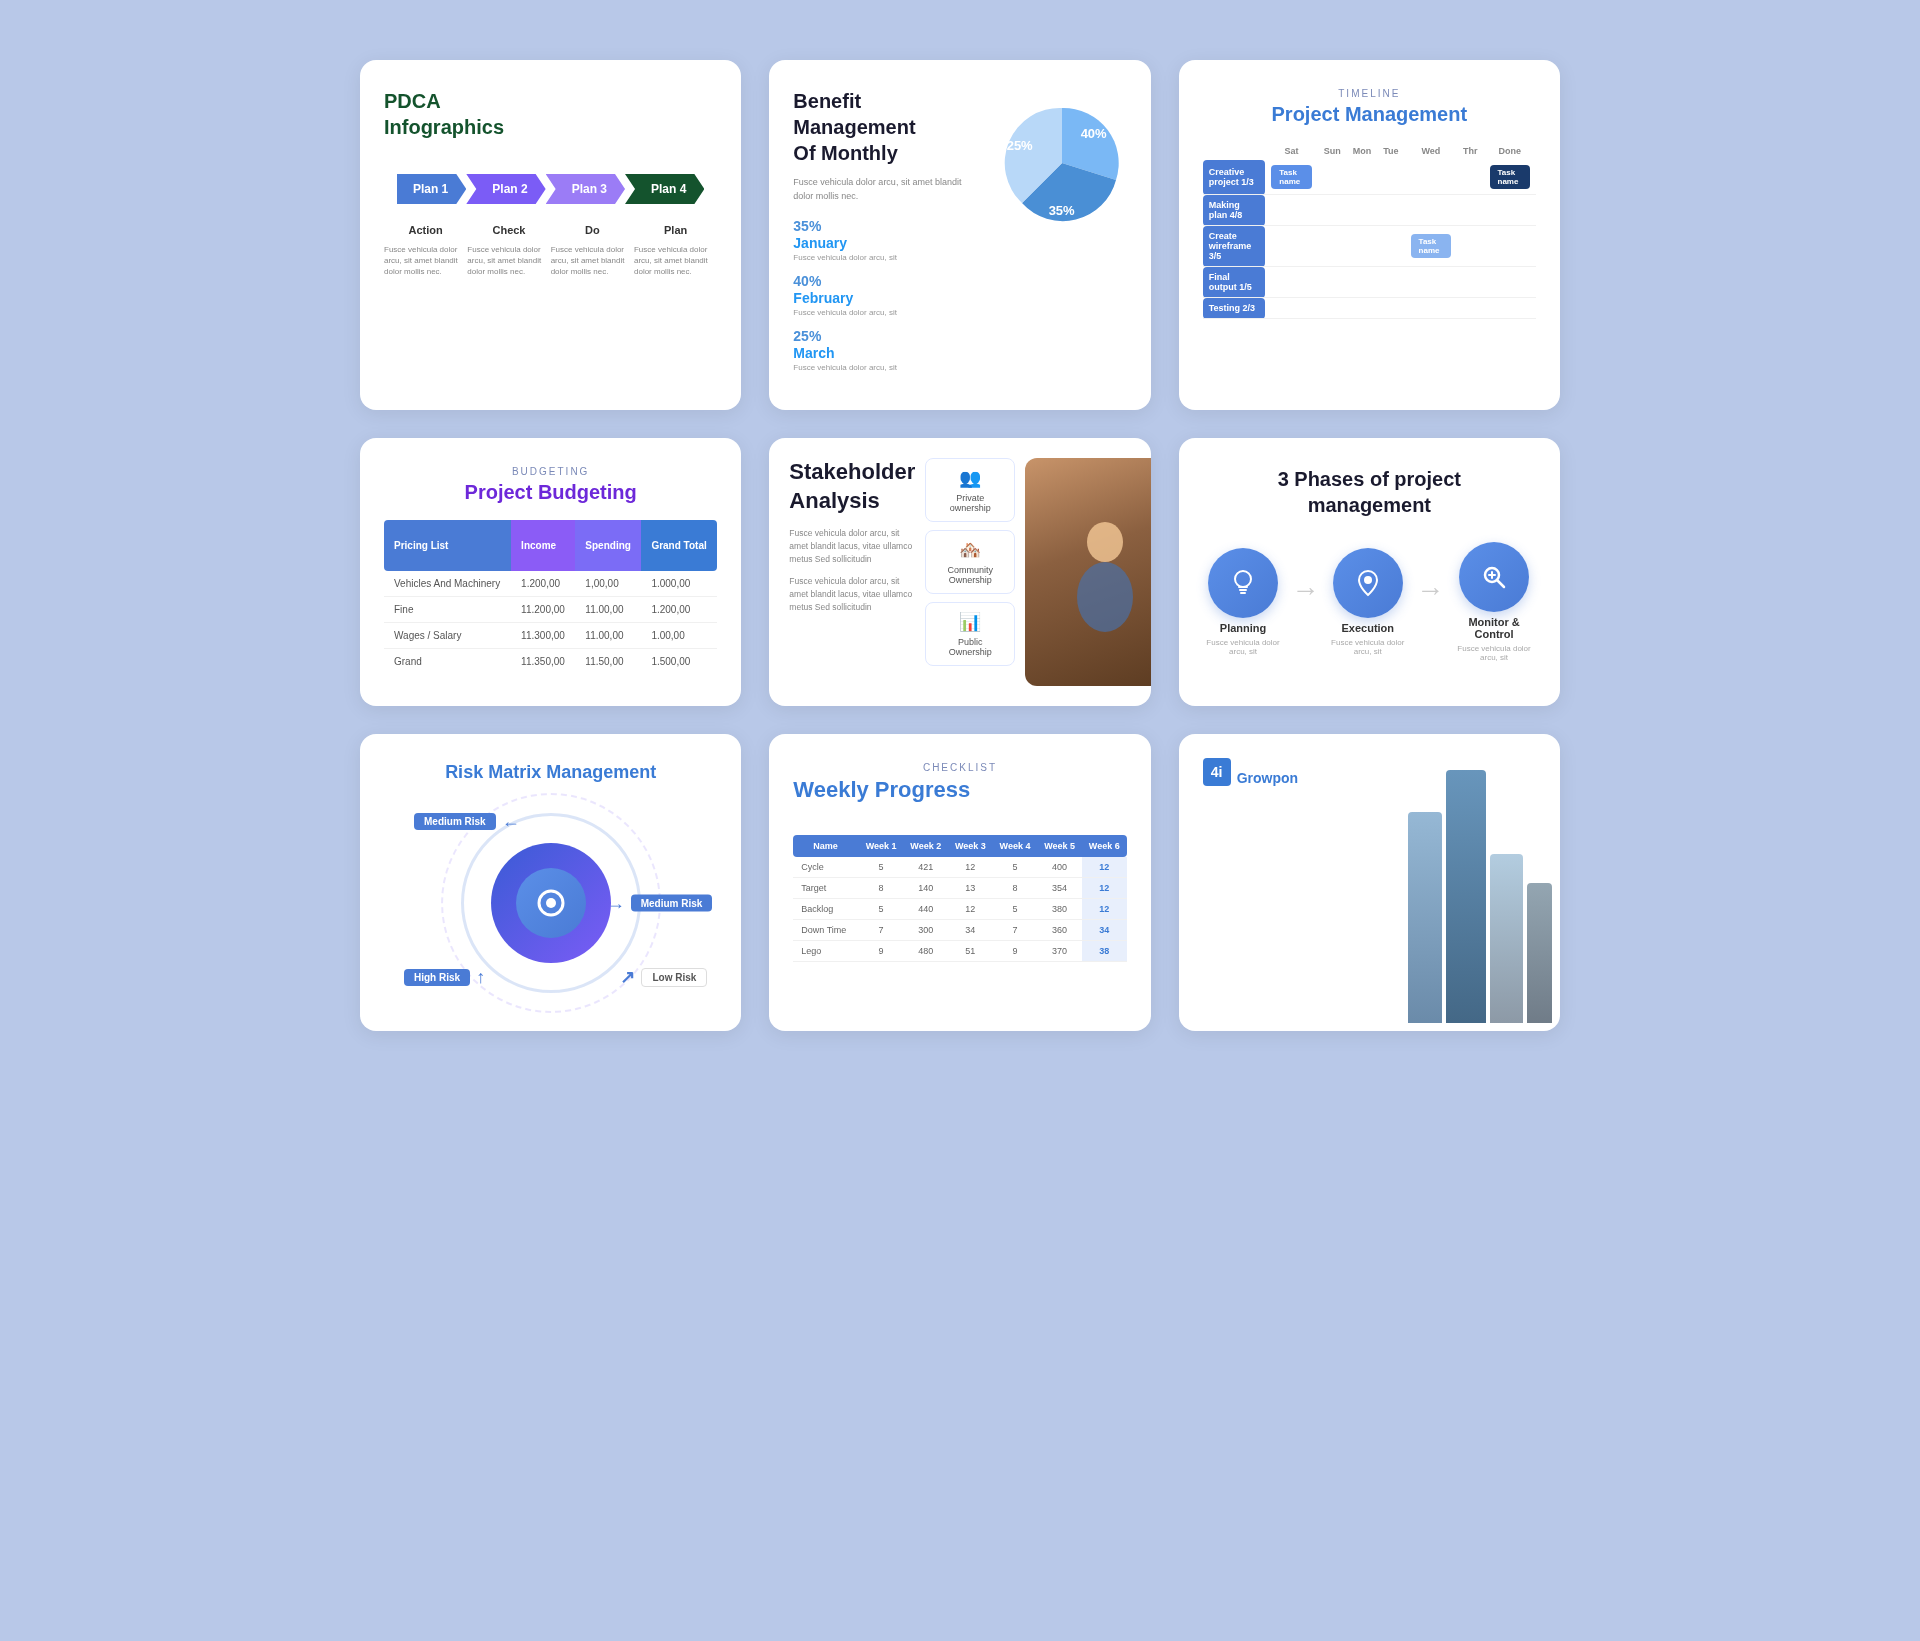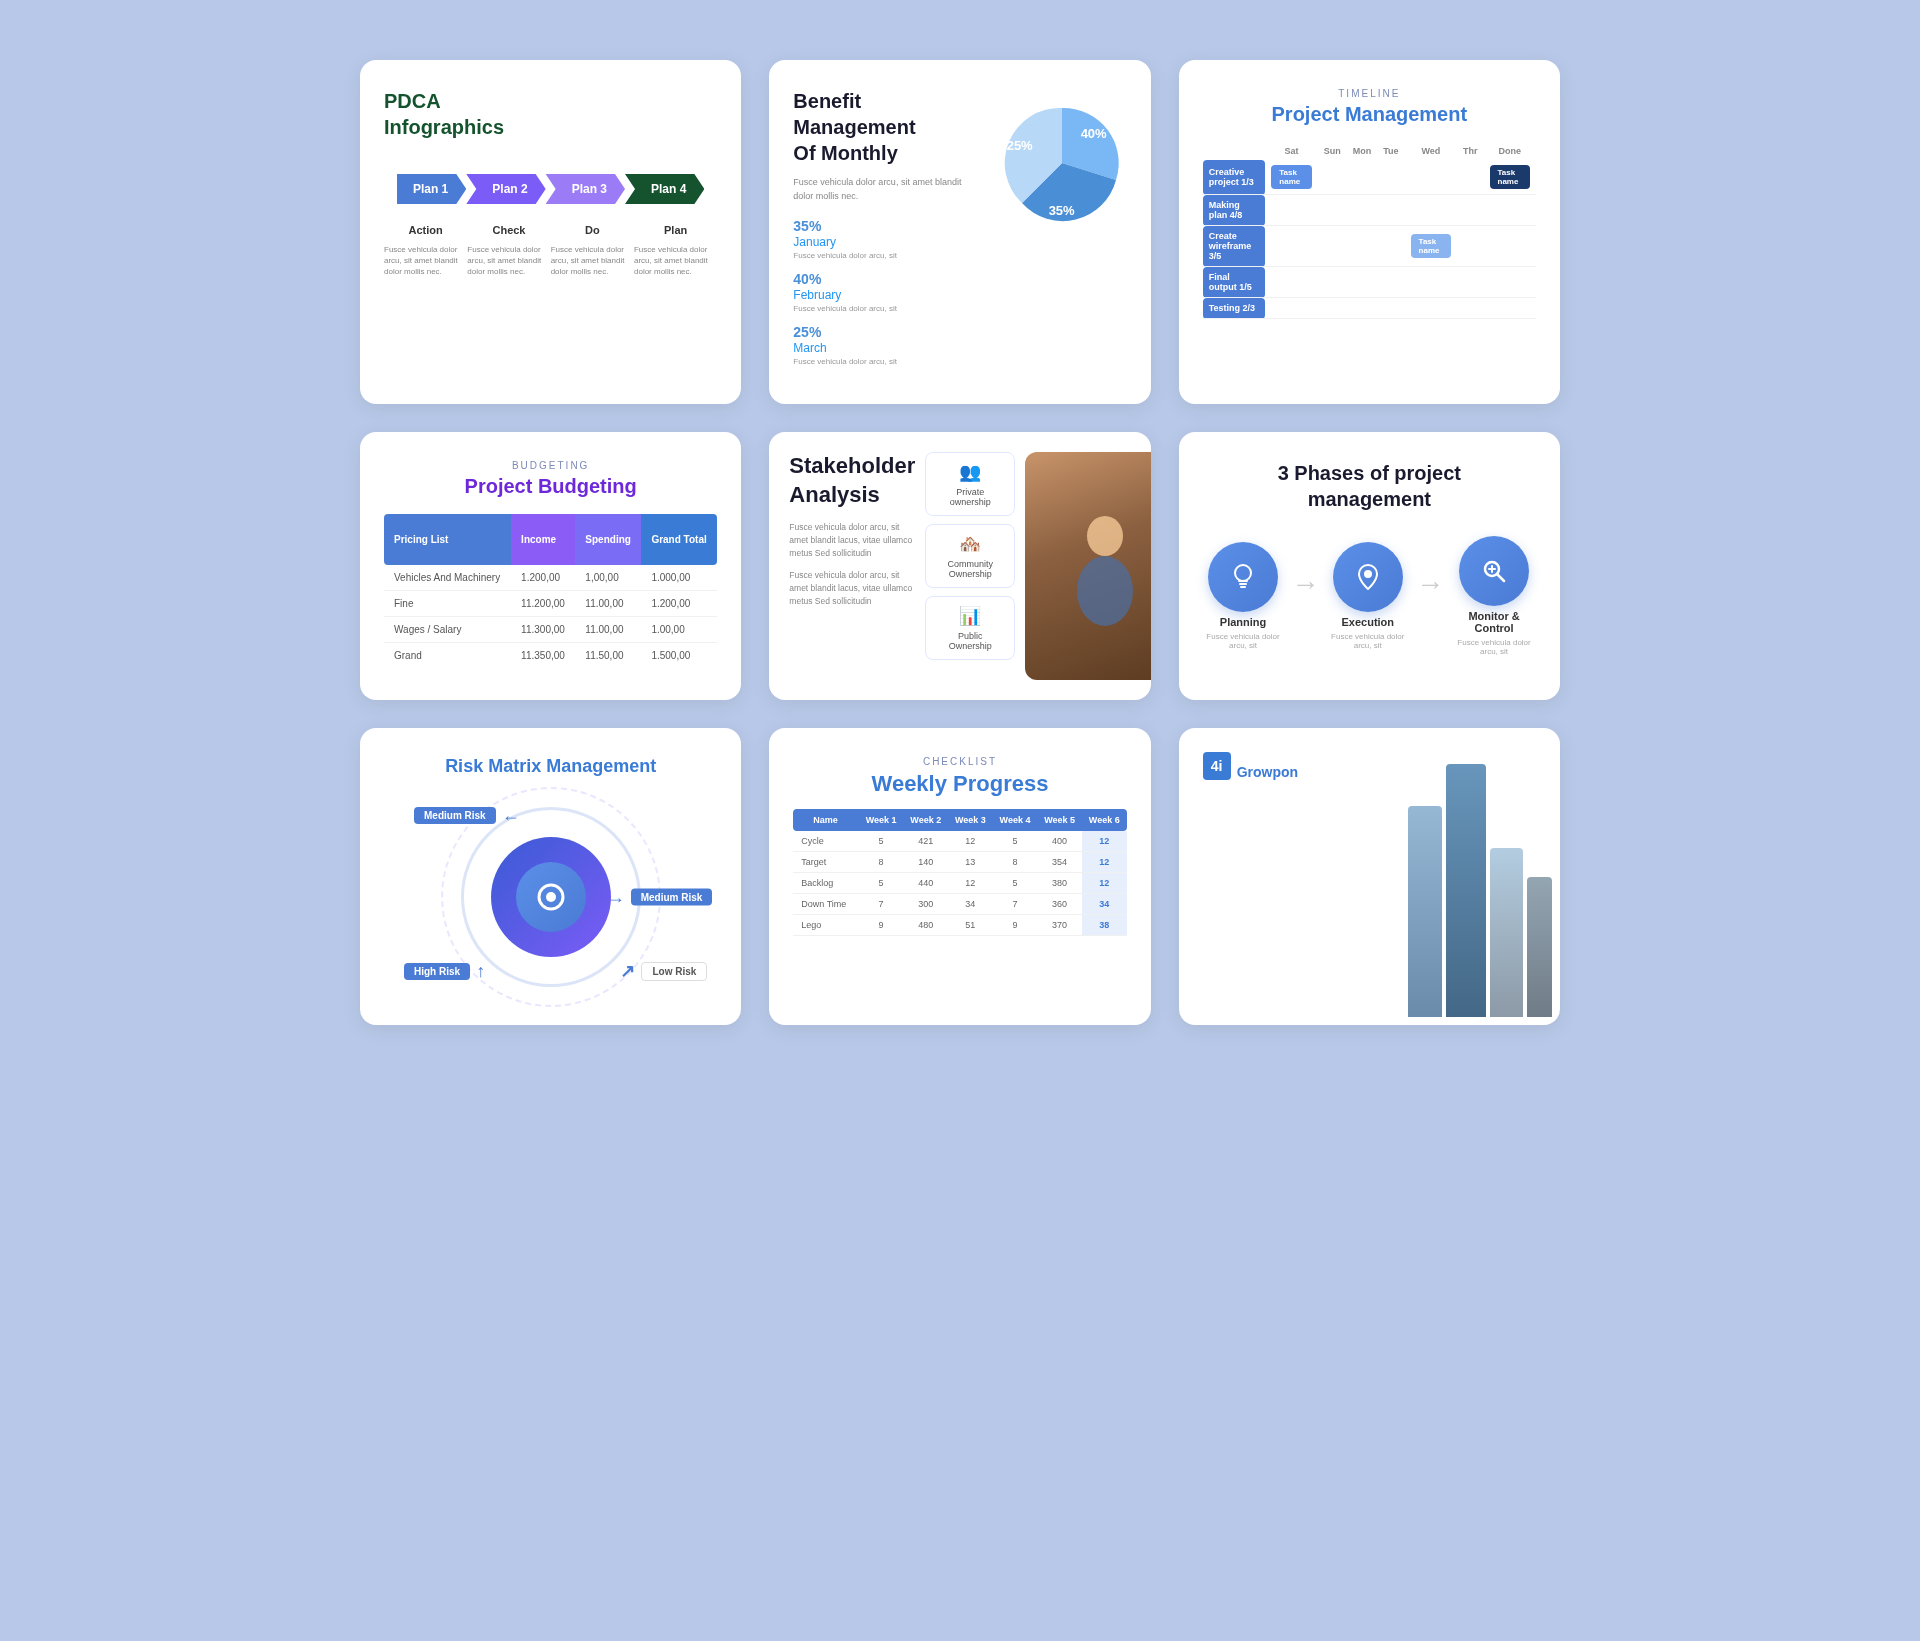--- a/index.html
+++ b/index.html
@@ -98,22 +98,22 @@
     }
     .benefit-item {
       margin-bottom: 10px;
     }
     .benefit-percent {
       font-size: 14px;
       font-weight: 700;
       color: #4a90d9;
     }
     .benefit-month {
-      font-size: 12px;
-      font-weight: 400;
+      font-size: 14px;
+      font-weight: 700;
       color: #2196F3;
       margin-bottom: 2px;
     }
     .benefit-month-desc {
       font-size: 8px;
       color: #999;
     }
     .pie-container {
       width: 130px;
       height: 130px;
@@ -338,25 +338,24 @@
     
     .checklist-label {
       text-align: center;
       font-size: 10px;
       color: #7b8ab8;
       letter-spacing: 2px;
       text-transform: uppercase;
       margin-bottom: 4px;
     }
     .weekly-title {
-      text-align: center;
       font-size: 22px;
       font-weight: 700;
       color: #3a7bd5;
-      margin-bottom: 12px;
+      margin-bottom: 32px;
     }
     .weekly-table {
       width: 100%;
       border-collapse: collapse;
       font-size: 9px;
     }
     .weekly-table th {
       background: #4a7bd5;
       color: #fff;
       padding: 6px 4px;

